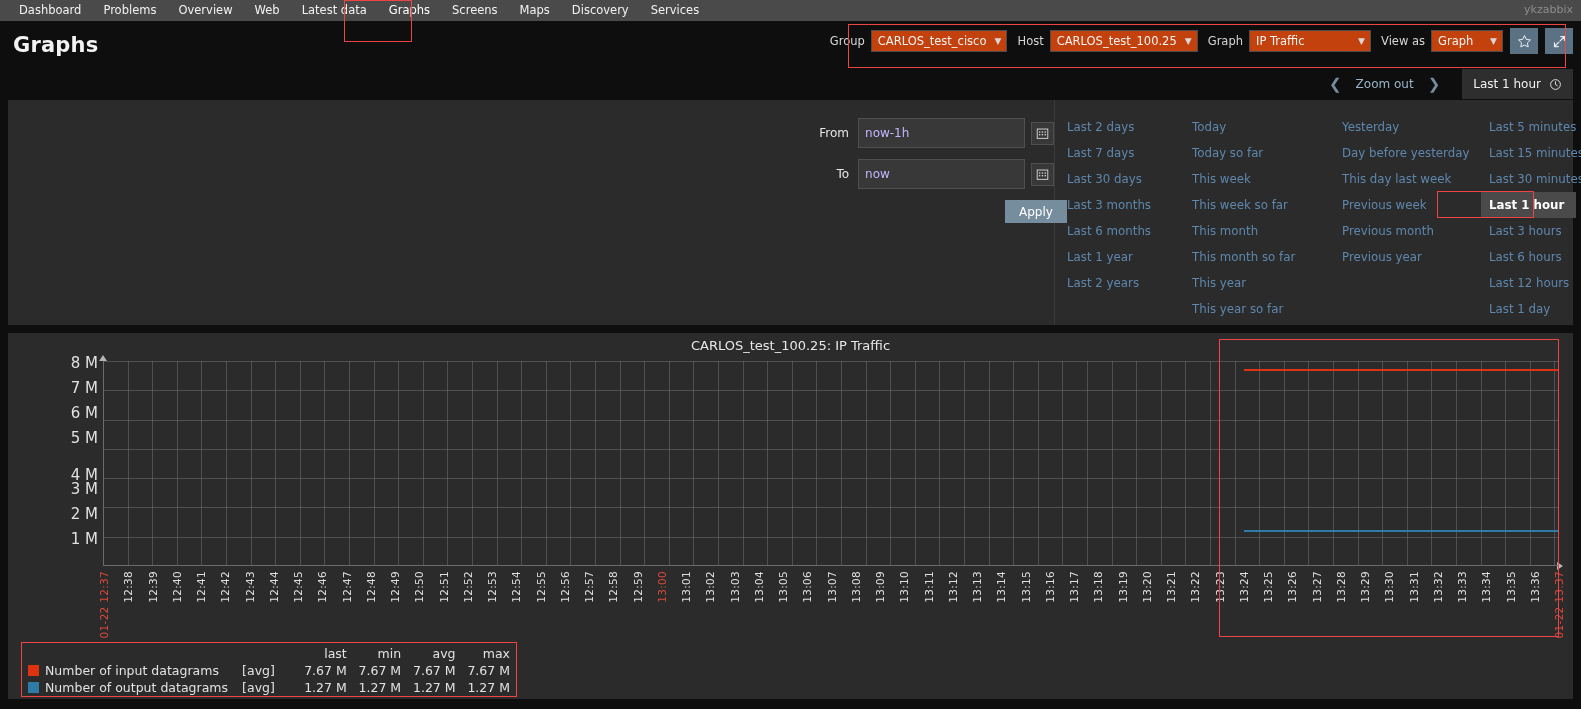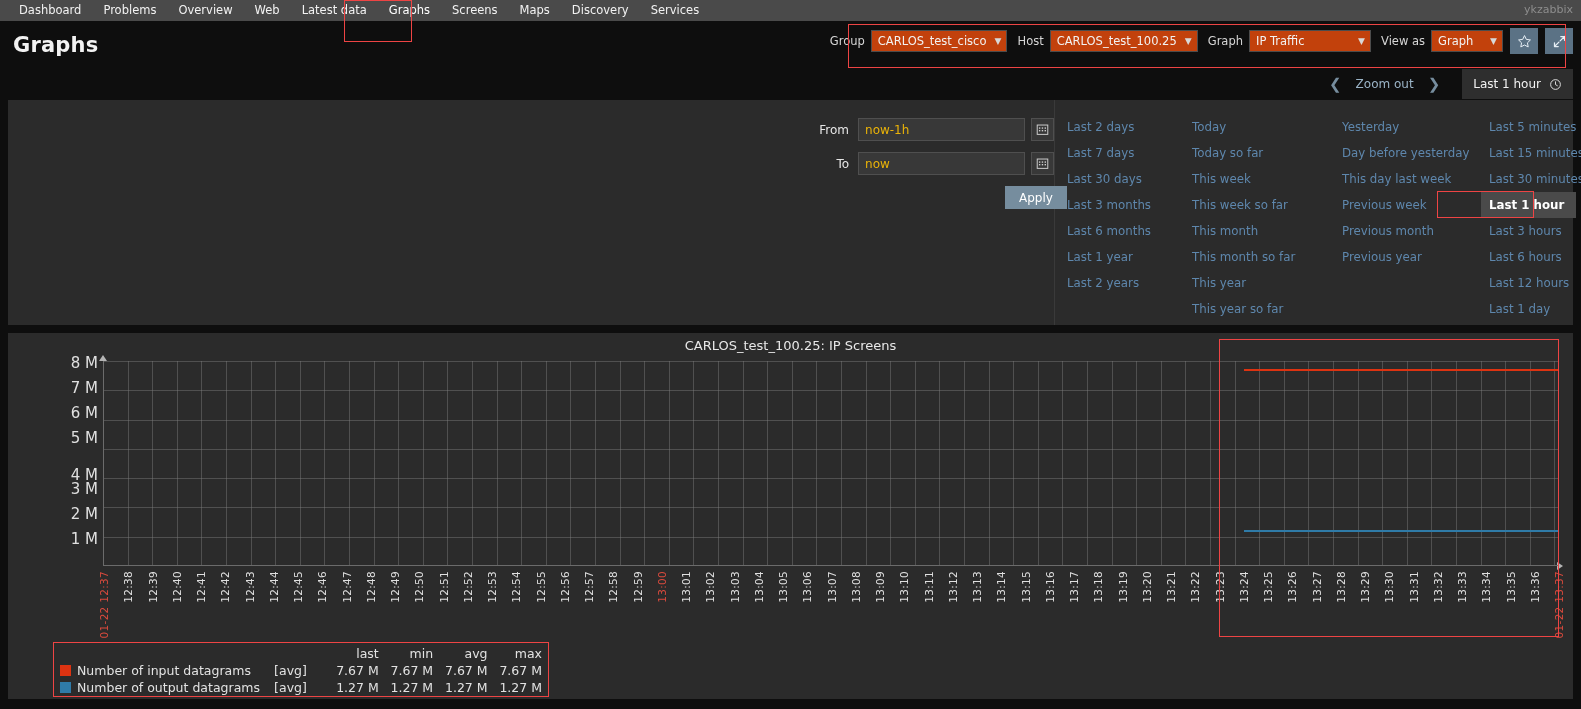--- a/index.html
+++ b/index.html
@@ -179,23 +179,23 @@
     width: 56px;
     text-align: right;
     color: #e6e6e6;
     font-size: 12px;
     margin-right: 9px;
   }
   .text-input {
     width: 170px; height: 23px;
     background: #383838;
     border: 1px solid #4f4f4f;
-    color: #eab308;
+    color: #c4b5fd;
     font-size: 12px;
-    padding: 0 6px;
+    padding: 14px 6px;
     font-family: "DejaVu Sans", "Liberation Sans", sans-serif;
   }
   .cal-btn {
     width: 23px; height: 23px;
     background: #383838;
     border: 1px solid #4f4f4f;
     margin-left: 6px;
     display: flex;
     align-items: center;
     justify-content: center;
@@ -342,21 +342,20 @@
     z-index: 15;
   }
 
   
   #legend {
     position: absolute;
     left: 13px; top: 309px;
     width: 496px;
     border: 1px solid #e44;
     padding: 3px 6px 0 6px;
-    margin-left: 32px;
   }
   #legend table {
     border-collapse: collapse;
     width: 100%;
     color: #e2e2e2;
     font-size: 12.5px;
   }
   #legend th {
     font-weight: normal;
     text-align: right;
@@ -551,21 +550,21 @@
       <span class="qlink">Last 3 hours</span>
       <span class="qlink">Last 6 hours</span>
       <span class="qlink">Last 12 hours</span>
       <span class="qlink">Last 1 day</span>
     </div>
   </div>
 </div>
 <div id="range-highlight"></div>
 
 <div id="graphpanel">
-  <div id="graph-title">CARLOS_test_100.25: IP Screens</div>
+  <div id="graph-title">CARLOS_test_100.25: IP Traffic</div>
 
   <div id="arrow-up"></div>
   <div id="arrow-right"></div>
 
   <div id="yaxis">
       <div class="ytick" style="top: 169px;">1 M</div>
       <div class="ytick" style="top: 143.857px;">2 M</div>
       <div class="ytick" style="top: 118.714px;">3 M</div>
       <div class="ytick" style="top: 105px;">4 M</div>
       <div class="ytick" style="top: 68.4286px;">5 M</div>

